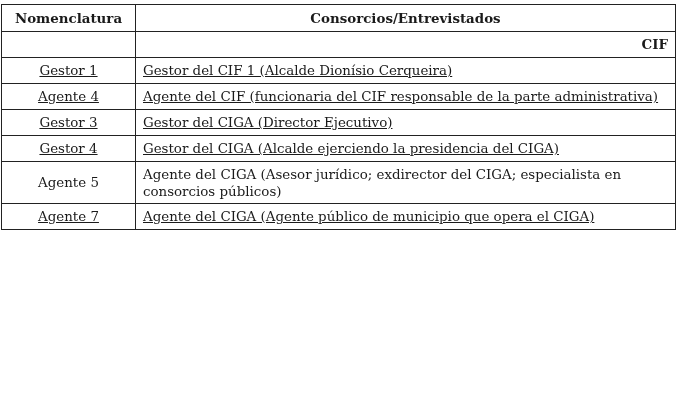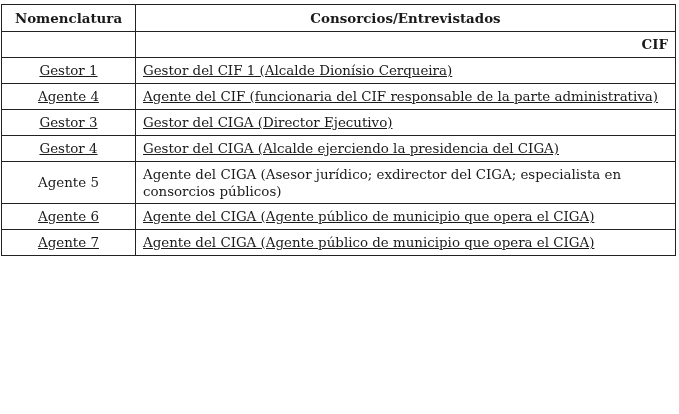--- a/index.html
+++ b/index.html
@@ -86,21 +86,17 @@
     </tr>
     <tr class="r1">
       <td class="nom">Gestor 4</td>
       <td class="desc">Gestor del CIGA (Alcalde ejerciendo la presidencia del CIGA)</td>
     </tr>
     <tr class="r2">
       <td class="nom">Agente 5</td>
       <td class="desc">Agente del CIGA (Asesor jurídico; exdirector del CIGA; especialista en consorcios públicos)</td>
     </tr>
     <tr class="r1">
-      <td class="nom">Agente 6</td>
-      <td class="desc">Agente del CIGA (Agente público de municipio que opera el CIGA)</td>
-    </tr>
-    <tr class="r1">
       <td class="nom">Agente 7</td>
       <td class="desc">Agente del CIGA (Agente público de municipio que opera el CIGA)</td>
     </tr>
   </tbody>
 </table>
 
 </body></html>

